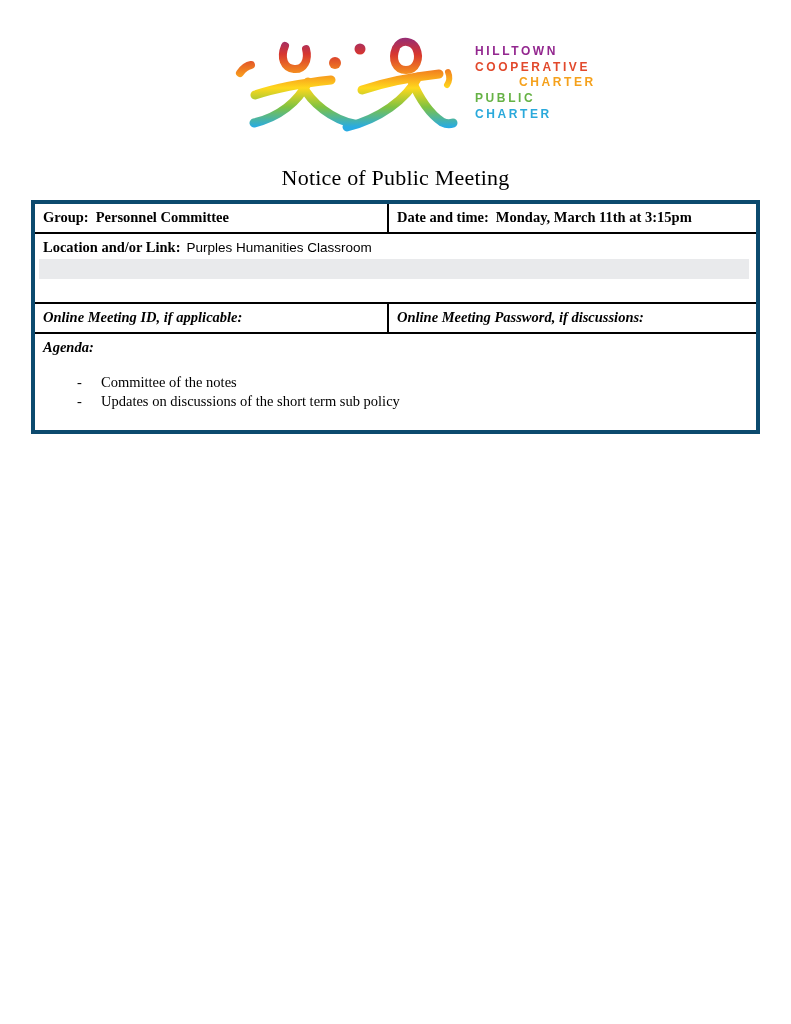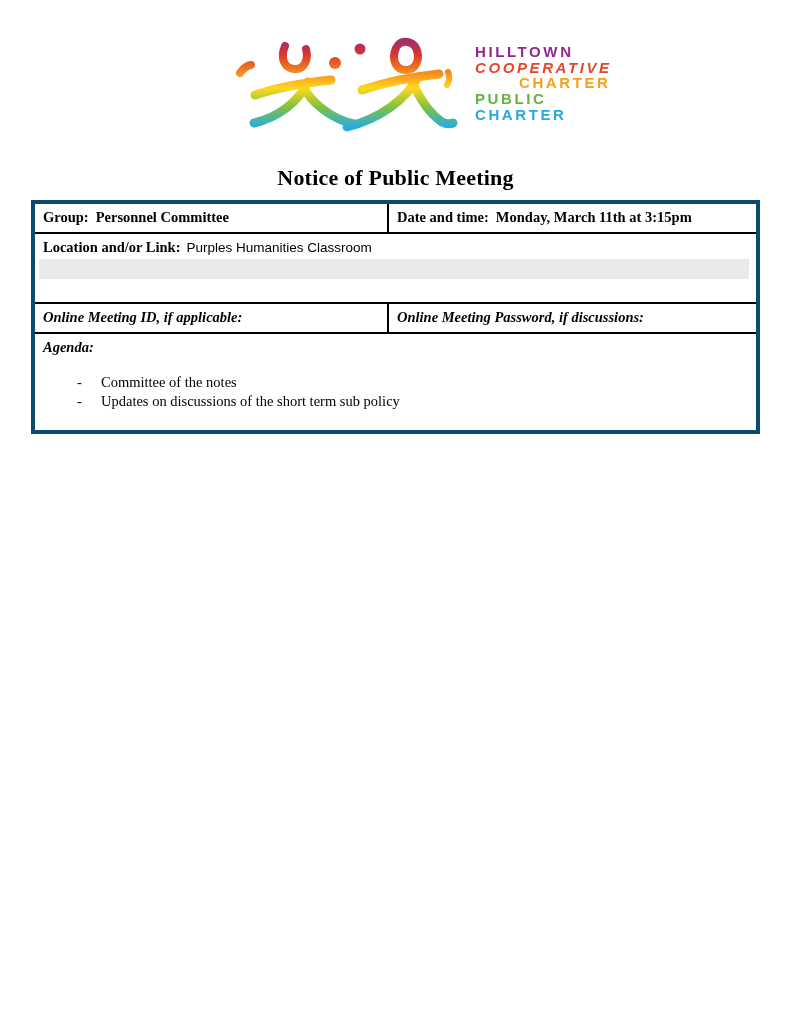--- a/index.html
+++ b/index.html
@@ -13,30 +13,30 @@
     font-family:"Liberation Serif", serif;
     overflow:hidden;
   }
 
   
   .logo { position:absolute; left:234px; top:32px; display:flex; align-items:flex-start; }
   .logo-figures { width:230px; height:101px; display:block; }
   .logo-text {
     margin-left:11px; padding-top:12px;
     font-family:"Liberation Sans", sans-serif;
-    font-weight:bold; font-size:15px;
+    font-weight:bold; font-size:12px;
     letter-spacing:2.6px; line-height:15.7px;
     white-space:nowrap;
   }
 
   
   .title {
     position:absolute; top:165px; left:0; width:100%;
     text-align:center;
-    font-size:22px; font-weight:bold;
+    font-size:22px; font-weight:normal;
     letter-spacing:0.2px;
   }
 
   
   .doc-table {
     position:absolute; left:31px; top:200px; width:729px;
     border:4px solid #0c4a6e;
     font-size:14.5px;
   }
   .t-row { display:flex; border-bottom:2px solid #000; }
@@ -97,21 +97,21 @@
         <circle cx="126" cy="17" r="5.5" fill="url(#rg)" stroke="none"></circle>
         <path d="M 162,16 C 157,28 162,38 172,38 C 182,38 187,27 182,16 C 178,9 169,8 164,13" stroke-width="8"></path>
         <path d="M 128,58 C 152,50 178,45 205,42" stroke-width="9"></path>
         <path d="M 184,45 C 172,68 145,87 113,95" stroke-width="9"></path>
         <path d="M 177,47 C 186,68 196,82 208,90 Q 214,93 219,91" stroke-width="9"></path>
         <path d="M 214,40 Q 217,47 213,53" stroke-width="6"></path>
       </g>
     </svg>
     <div class="logo-text">
       <div style="color: rgb(147, 39, 143);">HILLTOWN</div>
-      <div style="color: rgb(226, 73, 44); font-style: italic;">COOPERATIVE</div>
+      <div style="color: rgb(226, 73, 44);">COOPERATIVE</div>
       <div style="color: rgb(245, 161, 28); margin-left: 44px;">CHARTER</div>
       <div style="color: rgb(102, 178, 69);">PUBLIC</div>
       <div style="color: rgb(42, 169, 219);">CHARTER</div>
     </div>
   </div>
 
   <div class="title">Notice of Public Meeting</div>
 
   <div class="doc-table">
 

